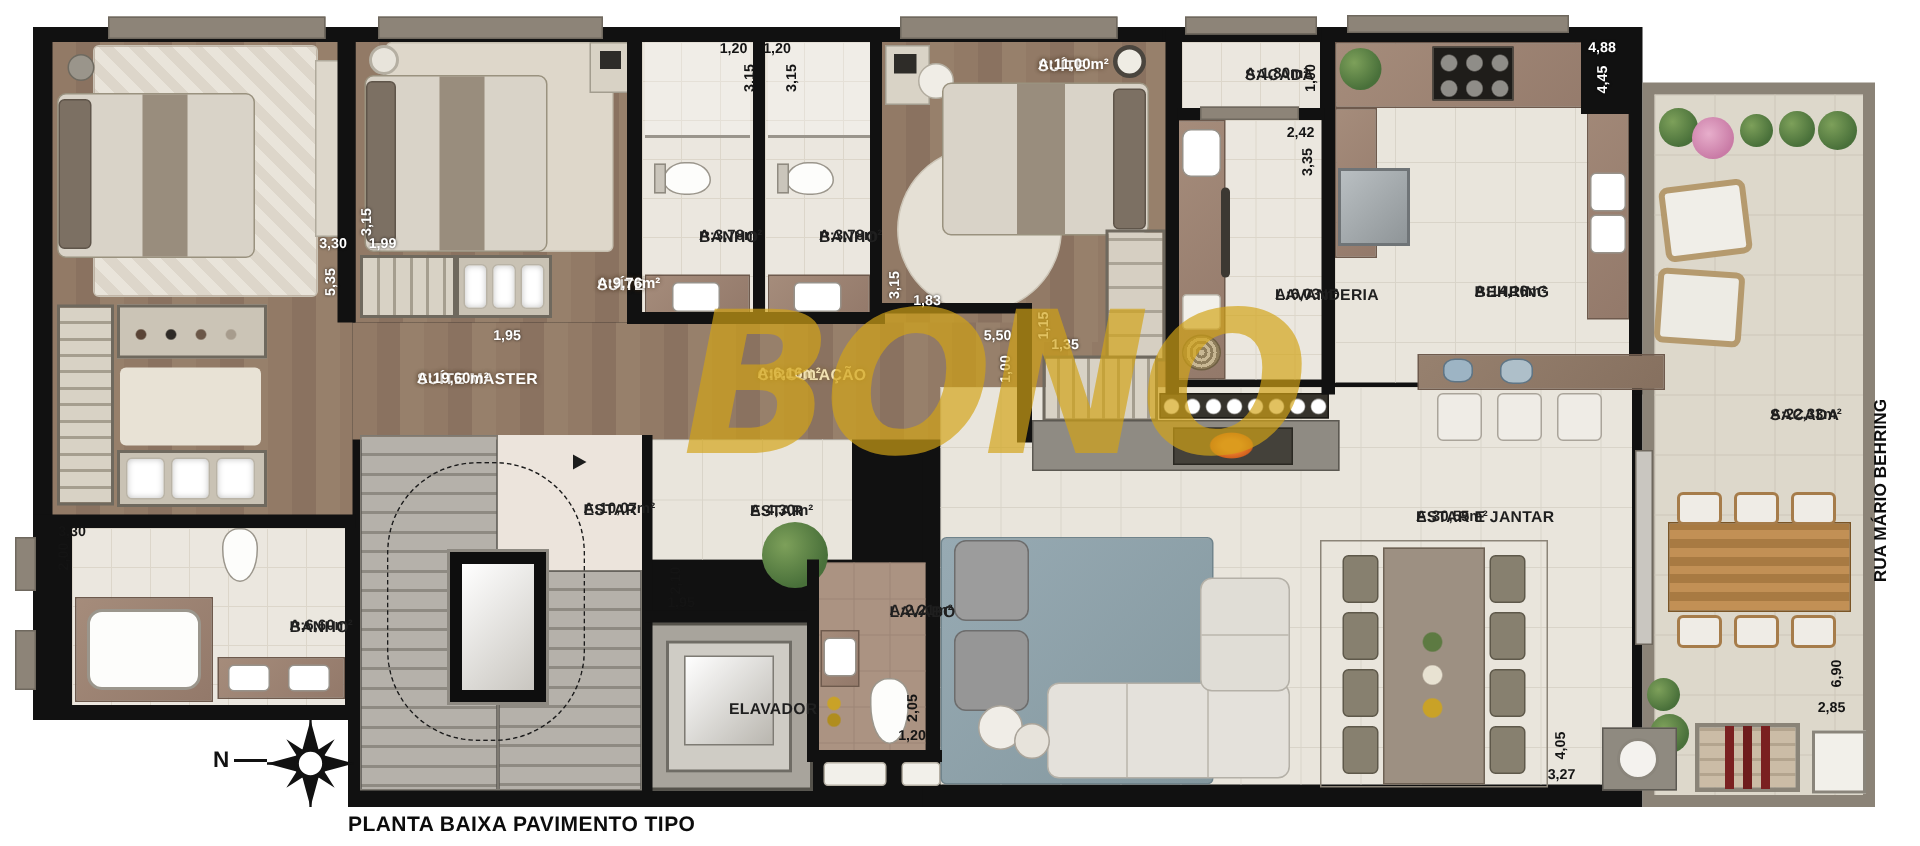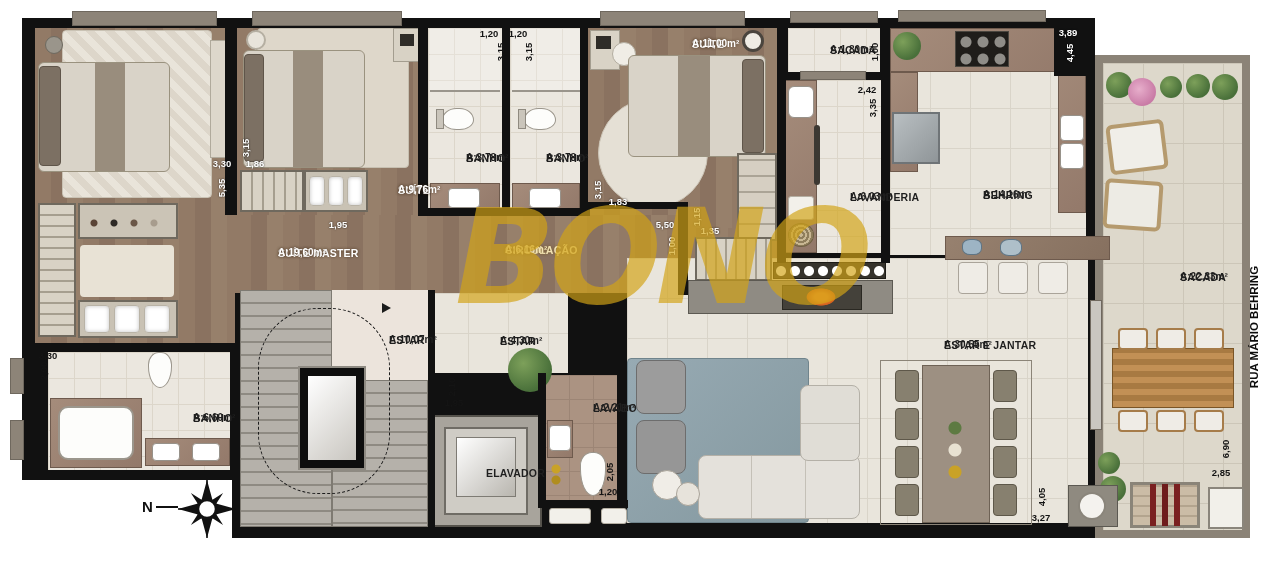--- a/index.html
+++ b/index.html
@@ -324,36 +324,36 @@
         <span class="l1">LAVABO</span>
         <span class="l2">A:2,21m²</span>
       </div>
       <div class="roomLabel dark" style="left: 944px; top: 339px;">
         <span class="l1">ESTAR E JANTAR</span>
         <span class="l2">A:30,55m²</span>
       </div>
       <div class="dim light" style="left: 222px; top: 163px;">3,30</div>
       <div class="dim light v" style="left: 221px; top: 188px;">5,35</div>
       <div class="dim light v" style="left: 245px; top: 148px;">3,15</div>
-      <div class="dim light" style="left: 255px; top: 163px;">1,86</div>
+      <div class="dim light" style="left: 255px; top: 163px;">1,99</div>
       <div class="dim light" style="left: 338px; top: 224px;">1,95</div>
       <div class="dim dark" style="left: 489px; top: 33px;">1,20</div>
       <div class="dim dark" style="left: 518px; top: 33px;">1,20</div>
       <div class="dim dark v" style="left: 500px; top: 52px;">3,15</div>
       <div class="dim dark v" style="left: 528px; top: 52px;">3,15</div>
       <div class="dim light v" style="left: 597px; top: 190px;">3,15</div>
       <div class="dim light" style="left: 618px; top: 201px;">1,83</div>
       <div class="dim light" style="left: 665px; top: 224px;">5,50</div>
       <div class="dim light v" style="left: 671px; top: 246px;">1,00</div>
       <div class="dim light v" style="left: 696px; top: 217px;">1,15</div>
       <div class="dim light" style="left: 710px; top: 230px;">1,35</div>
       <div class="dim dark v" style="left: 874px; top: 52px;">1,00</div>
       <div class="dim dark" style="left: 867px; top: 89px;">2,42</div>
       <div class="dim dark v" style="left: 872px; top: 108px;">3,35</div>
-      <div class="dim light" style="left: 1068px; top: 32px;">3,89</div>
+      <div class="dim light" style="left: 1068px; top: 32px;">4,88</div>
       <div class="dim light v" style="left: 1069px; top: 53px;">4,45</div>
       <div class="dim dark" style="left: 48px; top: 355px;">3,30</div>
       <div class="dim dark v" style="left: 43px; top: 371px;">2,00</div>
       <div class="dim dark v" style="left: 451px; top: 387px;">2,10</div>
       <div class="dim dark" style="left: 454px; top: 402px;">1,95</div>
       <div class="dim dark v" style="left: 609px; top: 472px;">2,05</div>
       <div class="dim dark" style="left: 608px; top: 491px;">1,20</div>
       <div class="dim dark v" style="left: 1041px; top: 497px;">4,05</div>
       <div class="dim dark" style="left: 1041px; top: 517px;">3,27</div>
       <div class="dim dark v" style="left: 1225px; top: 449px;">6,90</div>
@@ -371,14 +371,15 @@
       <line x1="0" y1="28" x2="56" y2="28" stroke="#111" stroke-width="1.5"></line>
       <line x1="28" y1="0" x2="28" y2="56" stroke="#111" stroke-width="1.5"></line>
       <g transform="rotate(45 28 28)">
         <path d="M28 6 L32 24 L50 28 L32 32 L28 50 L24 32 L6 28 L24 24 Z" fill="#111"></path>
       </g>
       <path d="M28 0 L34 22 L56 28 L34 34 L28 56 L22 34 L0 28 L22 22 Z" fill="#111"></path>
       <circle cx="28" cy="28" r="9" fill="#fff" stroke="#111" stroke-width="3"></circle>
     </svg>
   </div>
 
+  <div id="title">PLANTA BAIXA PAVIMENTO TIPO</div>
   <div id="street">RUA MÁRIO BEHRING</div>
 </div>
 
 </body></html>

